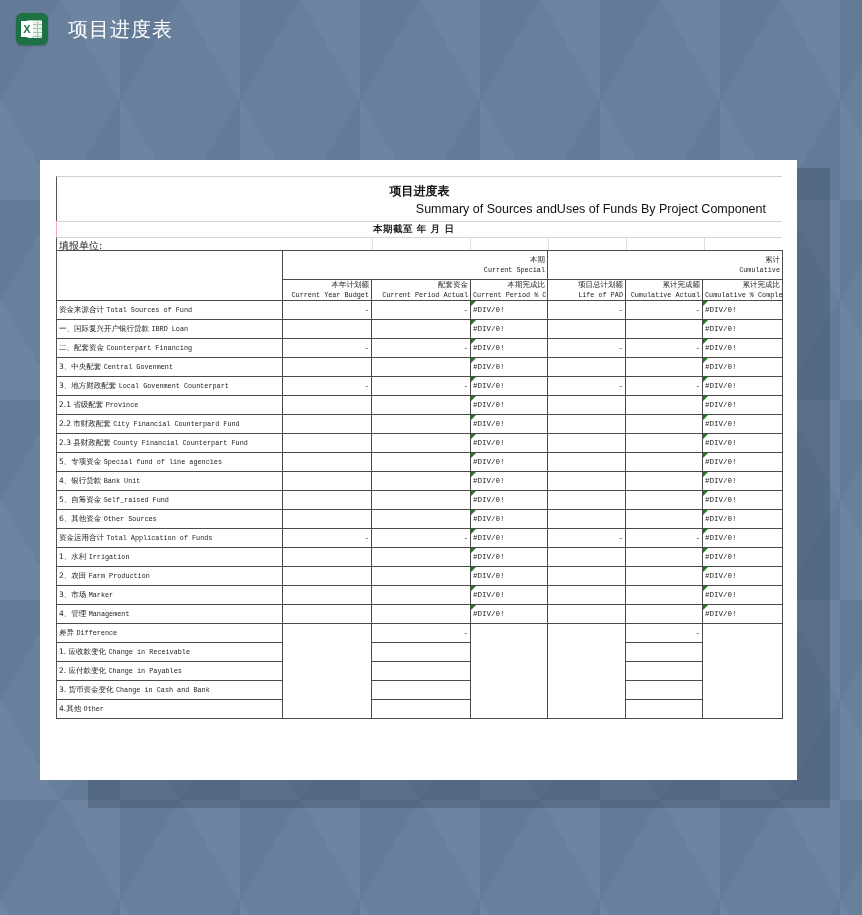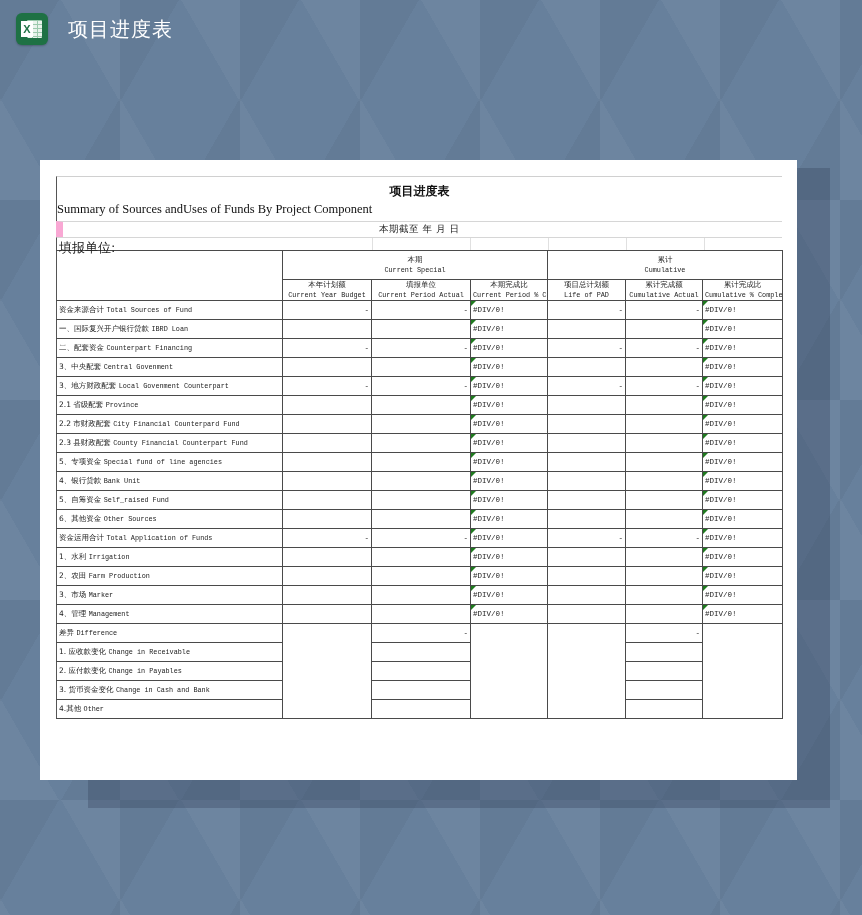--- a/index.html
+++ b/index.html
@@ -43,43 +43,43 @@
     .paper {
       position: absolute; left: 40px; top: 160px; width: 757px; height: 620px; background: #ffffff;
     }
     .sheet-area { position: absolute; left: 16px; top: 16px; width: 726px; }
     .title-block { border-top: 1px solid #d0d0d0; border-left: 1px solid #555; height: 44px; position: relative; }
     .title-cn {
       position: absolute; left: 0; right: 0; top: 6px; text-align: center;
       font-family: "DejaVu Serif", serif; font-weight: bold; font-size: 12px; color: #111;
     }
     .title-en {
-      position: absolute; left: 0; right: 16px; top: 25px; text-align: left;
-      font-family: Liberation Serif, serif; font-size: 12.5px; color: #111;
-    }
-    .date-row { height: 15px; border-left: 7px solid #f9a8d4; position: relative; border-top: 1px solid #d6d6d6; }
+      position: absolute; left: 0; right: 16px; top: 25px; text-align: right;
+      font-family: Liberation Sans, sans-serif; font-size: 12.5px; color: #111;
+    }
+    .date-row { height: 15px; border-left: 1px solid #f9a8d4; position: relative; border-top: 1px solid #d6d6d6; font-weight: bold; }
     .date-text { position: absolute; left: 316px; top: 1px; font-size: 9.5px; color: #222; letter-spacing: 0.5px; }
     .info-row { position: relative; border-left: 1px solid #555; border-top: 1px solid #d6d6d6; }
     .info-row .vcell { position: absolute; top: 0; bottom: 0; border-left: 1px solid #e0e0e0; }
-    .lbl { font-size: 13px; color: #222; position: absolute; left: 2px; }
+    .lbl { font-size: 10px; color: #222; position: absolute; left: 2px; }
     .lbl-en { font-family: "Liberation Mono", monospace; font-size: 6.5px; color: #333; position: absolute; left: 2px; }
     table.grid { border-collapse: collapse; table-layout: fixed; width: 726px; }
     table.grid td {
       border: 1px solid #4a4a4a; padding: 0 2px; height: 18px; font-size: 7.5px; color: #222;
       white-space: nowrap; overflow: hidden; position: relative;
     }
     table.grid td.lab { text-align: left; border-left: 1px solid #555; }
     .en { font-family: "Liberation Mono", monospace; font-size: 6.8px; }
     td.num { text-align: right; padding-right: 14px; font-family: "Liberation Mono", monospace; font-size: 8px; }
     td.err { text-align: left; font-family: "Liberation Mono", monospace; font-size: 7px; }
     td.err::before {
       content: ""; position: absolute; left: 0; top: 0; width: 0; height: 0;
       border-top: 5px solid #1f7a1f; border-right: 5px solid transparent;
     }
-    td.hdr { text-align: center; vertical-align: middle; line-height: 10px; font-size: 7.5px; white-space: normal; }
+    td.hdr { text-align: right; vertical-align: middle; line-height: 10px; font-size: 7.5px; white-space: normal; }
     td.hdr .en { font-size: 6.8px; }
     td.noright { border-right: none; margin-top: 28px; }
   </style>
 </head>
 <body>
 
 <div class="bg-pattern"></div>
 
 <div class="header">
   <div class="xl-icon">
@@ -134,21 +134,21 @@
           <div>累计</div>
           <div class="en">Cumulative</div>
         </td>
       </tr>
       <tr style="height:20px">
         <td class="hdr">
               <div>本年计划额</div>
               <div class="en">Current Year Budget</div>
             </td>
         <td class="hdr">
-              <div>填报单位</div>
+              <div>配套资金</div>
               <div class="en">Current Period Actual</div>
             </td>
         <td class="hdr">
               <div>本期完成比</div>
               <div class="en">Current Period % Completed</div>
             </td>
         <td class="hdr">
               <div>项目总计划额</div>
               <div class="en">Life of PAD</div>
             </td>

